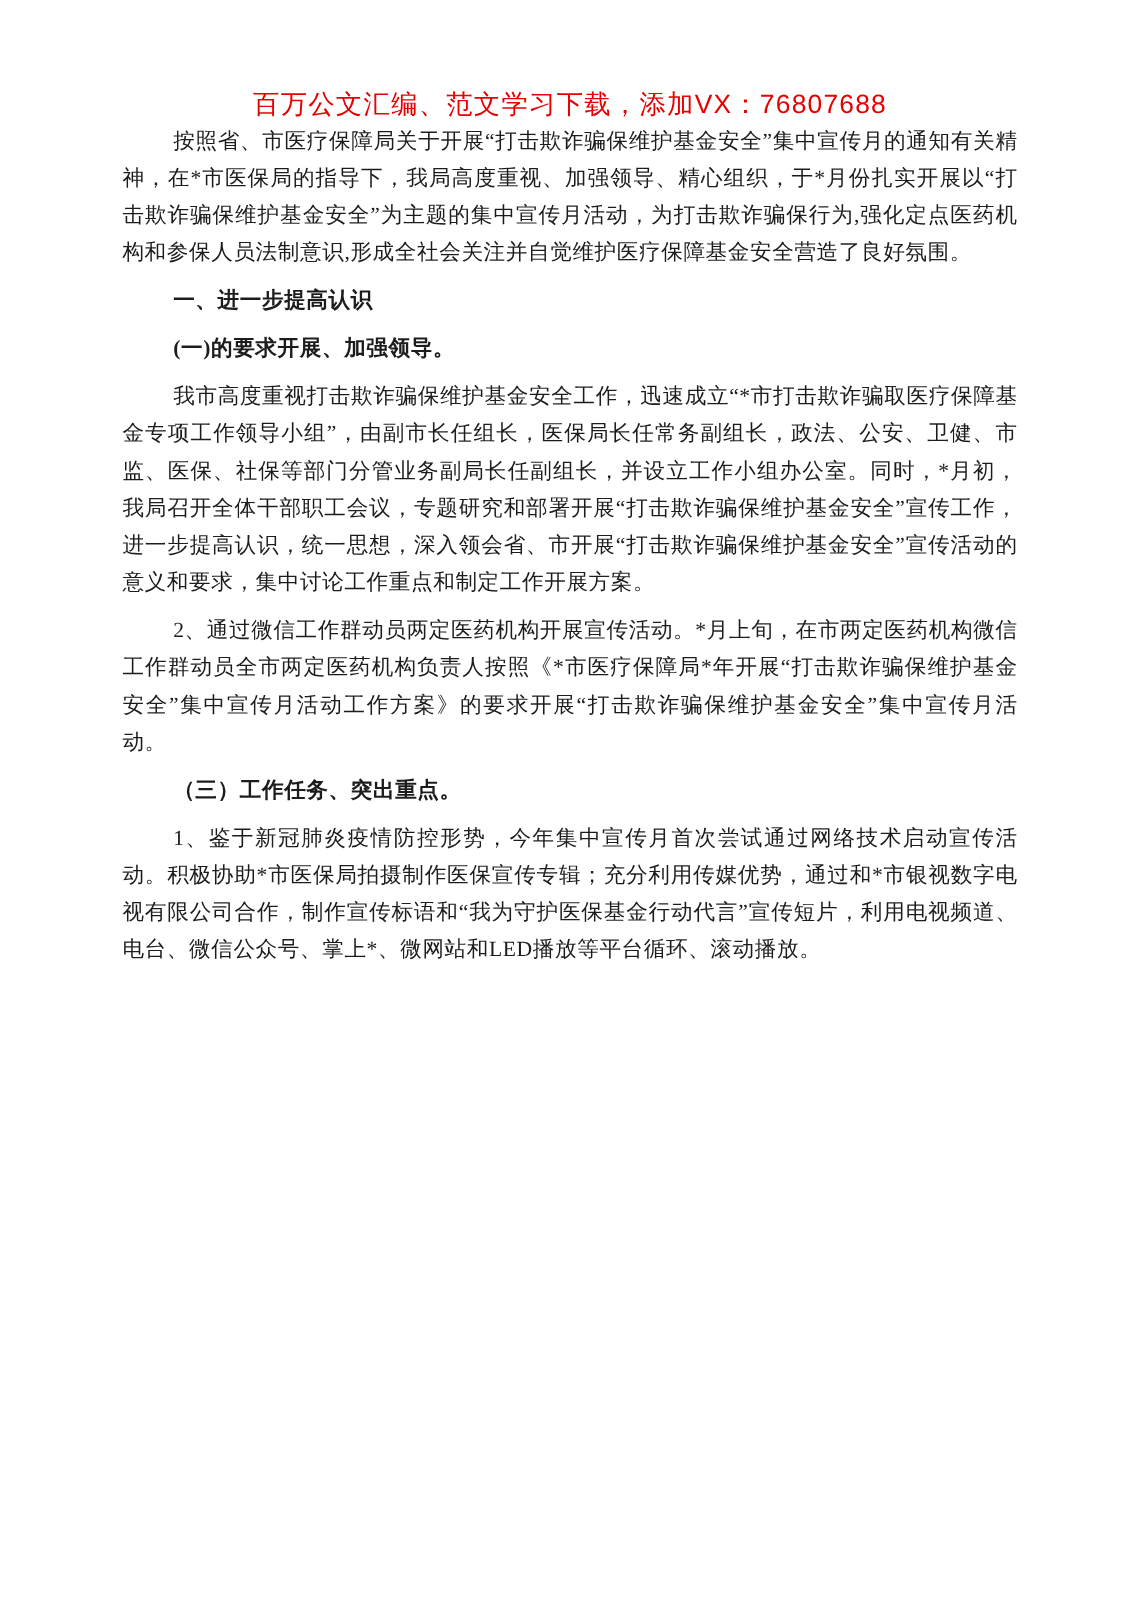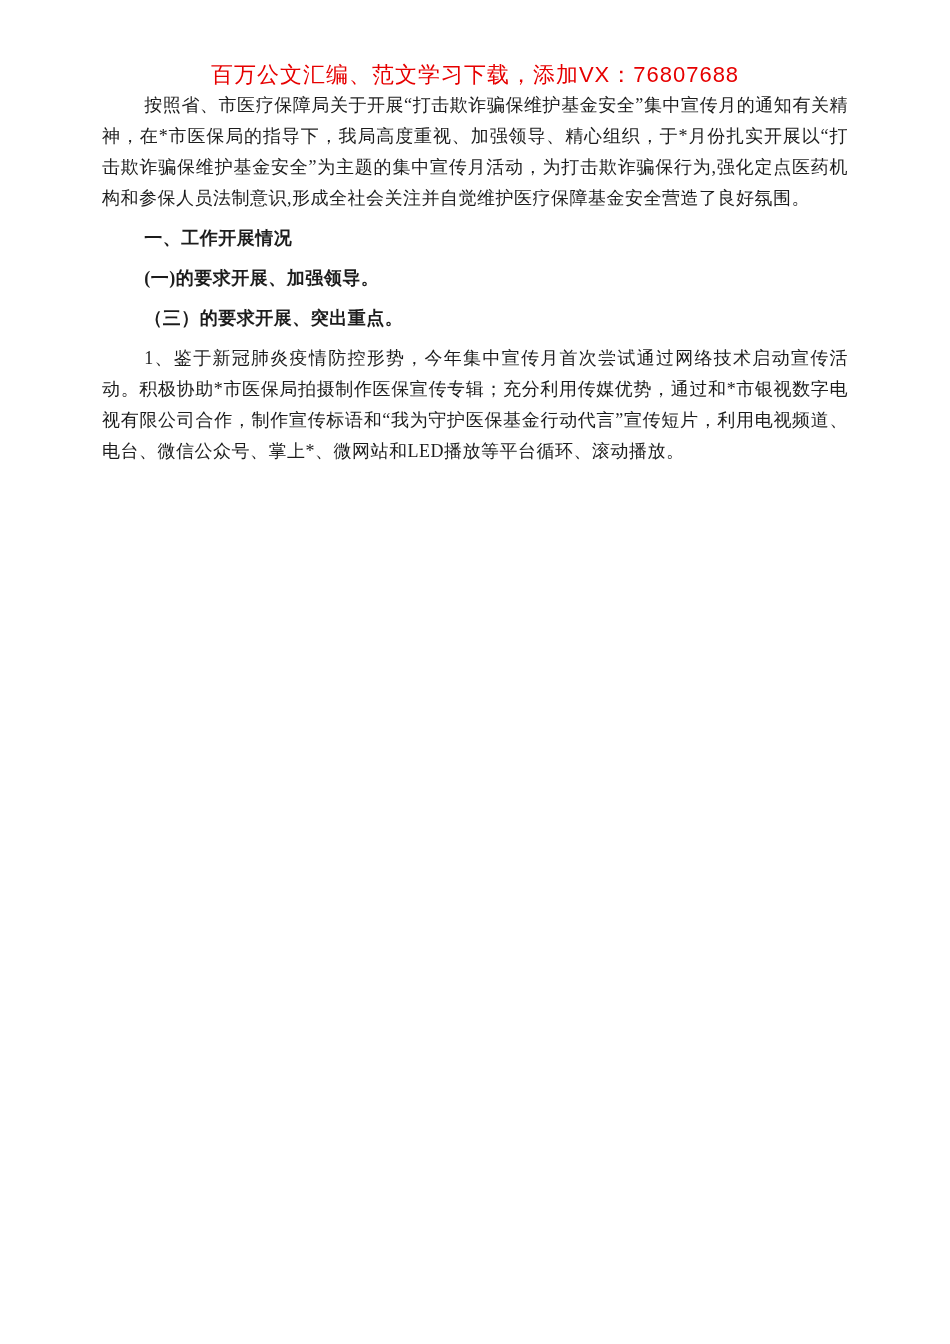--- a/index.html
+++ b/index.html
@@ -4,21 +4,21 @@
 <style>
   html, body {
     margin: 0;
     padding: 0;
     background: #ffffff;
   }
   .page {
     position: relative;
     width: 950px;
     height: 1280px;
-    margin: 0 auto;
+    margin: 12px auto;
     background: #ffffff;
     box-sizing: border-box;
     padding: 60px 102px 40px 102px;
     font-family: "Liberation Serif", "DejaVu Serif", serif;
     color: #1c1c1c;
     overflow: hidden;
   }
   .notice {
     text-align: center;
     font-family: "Liberation Sans", "DejaVu Sans", sans-serif;
@@ -57,26 +57,28 @@
 
 <div class="page">
 
   <div class="notice" style="color: rgb(230, 0, 0);">百万公文汇编、范文学习下载，添加VX：76807688</div>
 
 
   <div class="doc-body">
 
     <p class="para">按照省、市医疗保障局关于开展“打击欺诈骗保维护基金安全”集中宣传月的通知有关精神，在*市医保局的指导下，我局高度重视、加强领导、精心组织，于*月份扎实开展以“打击欺诈骗保维护基金安全”为主题的集中宣传月活动，为打击欺诈骗保行为,强化定点医药机构和参保人员法制意识,形成全社会关注并自觉维护医疗保障基金安全营造了良好氛围。</p>
 
-    <div class="heading">一、工作开展情况</div>
+    <div class="heading">一、进一步提高认识</div>
 
     <div class="heading">(一)的要求开展、加强领导。</div>
 
+    <p class="para">我市高度重视打击欺诈骗保维护基金安全工作，迅速成立“*市打击欺诈骗取医疗保障基金专项工作领导小组”，由副市长任组长，医保局长任常务副组长，政法、公安、卫健、市监、医保、社保等部门分管业务副局长任副组长，并设立工作小组办公室。同时，*月初，我局召开全体干部职工会议，专题研究和部署开展“打击欺诈骗保维护基金安全”宣传工作，进一步提高认识，统一思想，深入领会省、市开展“打击欺诈骗保维护基金安全”宣传活动的意义和要求，集中讨论工作重点和制定工作开展方案。</p>
 
 
 
+    <p class="para">2、通过微信工作群动员两定医药机构开展宣传活动。*月上旬，在市两定医药机构微信工作群动员全市两定医药机构负责人按照《*市医疗保障局*年开展“打击欺诈骗保维护基金安全”集中宣传月活动工作方案》的要求开展“打击欺诈骗保维护基金安全”集中宣传月活动。</p>
 
-    <div class="heading">（三）的要求开展、突出重点。</div>
+    <div class="heading">（三）工作任务、突出重点。</div>
 
     <p class="para">1、鉴于新冠肺炎疫情防控形势，今年集中宣传月首次尝试通过网络技术启动宣传活动。积极协助*市医保局拍摄制作医保宣传专辑；充分利用传媒优势，通过和*市银视数字电视有限公司合作，制作宣传标语和“我为守护医保基金行动代言”宣传短片，利用电视频道、电台、微信公众号、掌上*、微网站和LED播放等平台循环、滚动播放。</p>
 
   </div>
 </div>
 
 </body></html>

